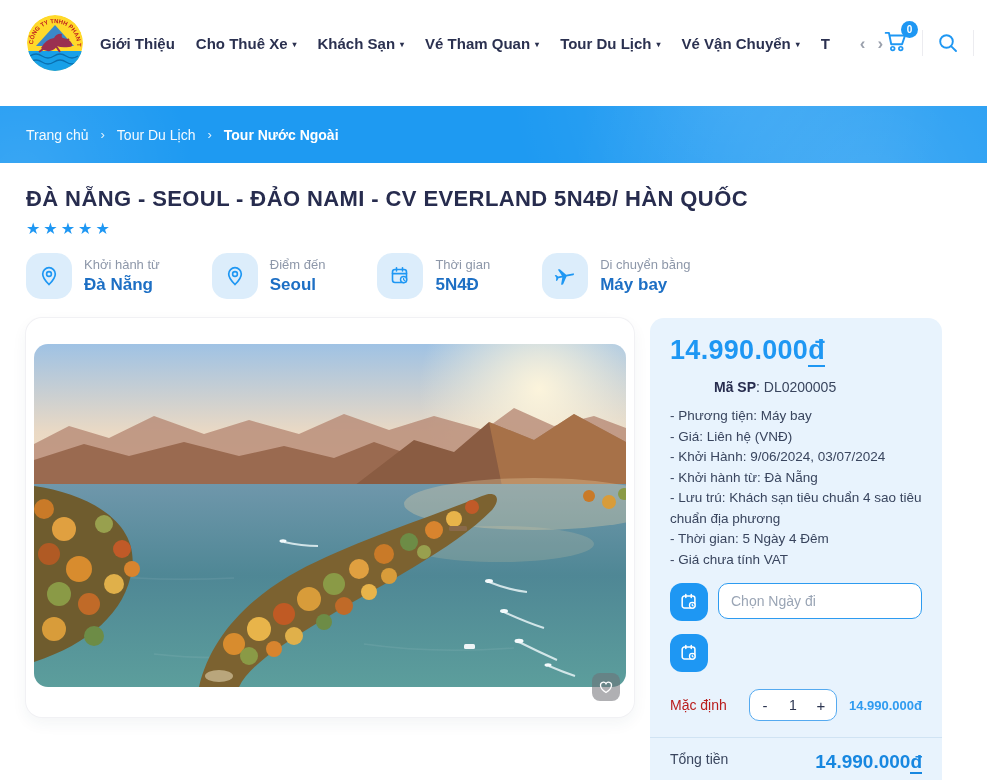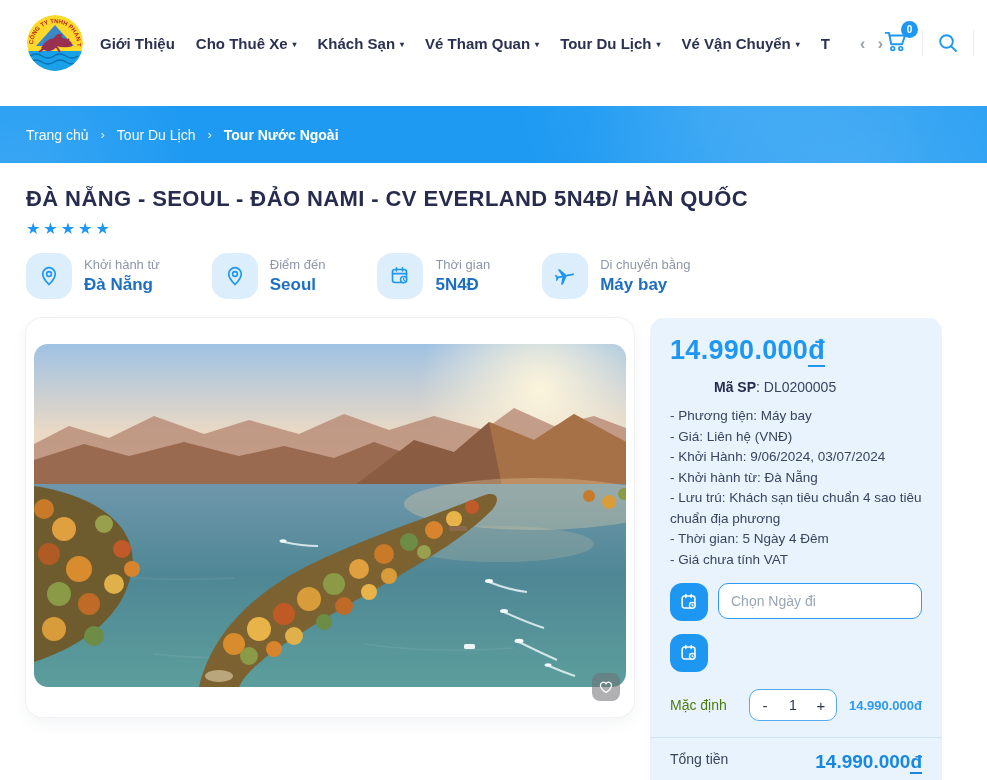--- a/index.html
+++ b/index.html
@@ -55,21 +55,21 @@
   .dong-u { border-bottom:2px solid #1e97f3; }
   .sku { margin-top:13px; font-size:14px; color:#39455e;margin-left:44px; }
   .sku .sku-label { font-weight:700; color:#272c4e; }
   .details { margin-top:11px; font-size:13.5px; color:#39455e; line-height:1.52; }
   .date-row { display:flex; gap:10px; margin-top:13px; align-items:flex-start; }
   .cal-tile { width:38px; height:38px; border-radius:12px; background:#1e97f3; flex:none; display:flex; align-items:center; justify-content:center; cursor:pointer; }
   .date-input { flex:1; height:36px; border:1px solid #2d9bf0; border-radius:10px; background:#fff; padding:0 12px;
     font-size:14px; color:#333; outline:none; font-family:inherit; min-width:0; }
   .date-input::placeholder { color:#9aa5b5; }
   .qty-row { display:flex; align-items:center; margin-top:17px; }
-  .variant-label { font-size:14px; color:#4d7c0f; }
+  .variant-label { font-size:14px; color:#b91c1c; }
   .stepper { margin-left:auto; display:flex; align-items:center; width:88px; height:32px; border:1px solid #55aaf0; border-radius:10px; background:#fff; }
   .stepper button { flex:1; border:none; background:none; font-size:15px; color:#2c3550; cursor:pointer; font-family:inherit; }
   .stepper input { width:26px; text-align:center; border:none; font-size:14px; color:#2c3550; outline:none; font-family:inherit; }
   .unit-price { margin-left:12px; font-size:13px; font-weight:700; color:#2f9bf0; }
   .panel-divider { height:1px; background:#d0e3f3; margin:16px -20px 0; }
   .total-row { display:flex; align-items:flex-start; margin-top:13px;gap:36px; }
   .total-label { font-size:14px; color:#39455e; }
   .total-amount { margin-left:auto; font-size:19px; font-weight:800; color:#1787e0; }
   .total-amount .dong-u { border-bottom:2px solid #1787e0; }
   .btn-row { display:flex; gap:12px; margin-top:14px; }

